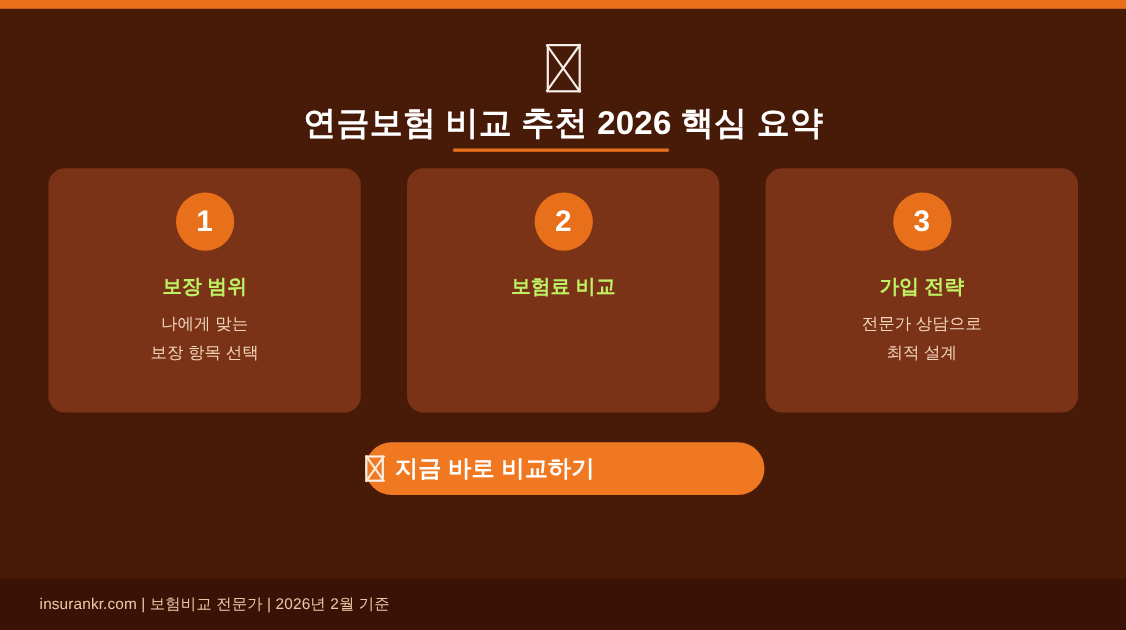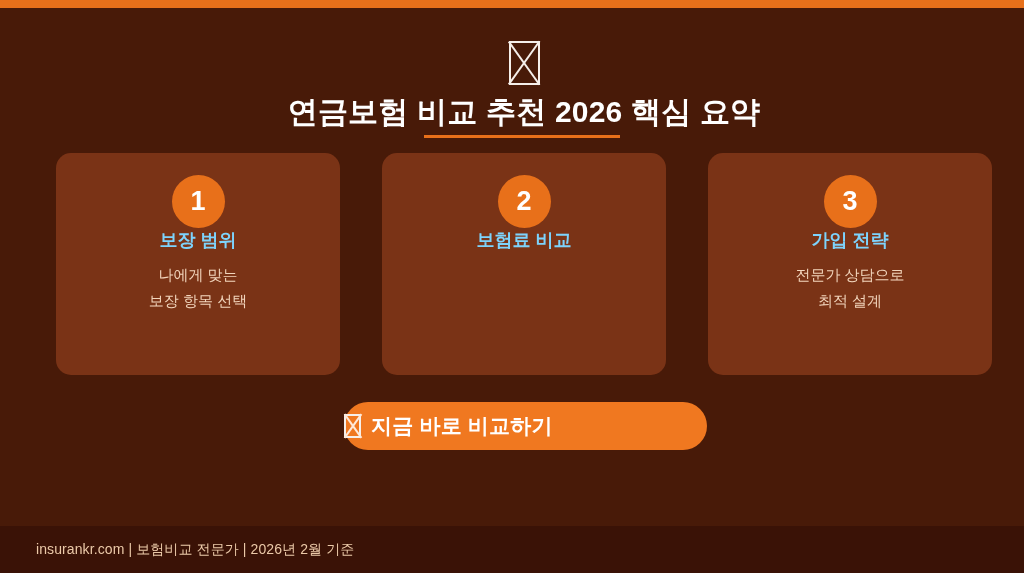--- a/index.html
+++ b/index.html
@@ -21,21 +21,21 @@
     position: absolute;
     top: 0; left: 0;
     width: 1024px;
     height: 8px;
     background: #E8701A;
   }
 
   
   .stage {
     position: absolute;
-    top: 8px; left: 12px;
+    top: 8px; left: 0;
     width: 824px;
     height: 518px;
   }
 
   
   .header {
     position: absolute;
     top: 0; left: 0;
     width: 1024px;
     text-align: center;
@@ -128,23 +128,24 @@
     border-radius: 50%;
     background: #E8701A;
     margin: 0 auto;
     color: #FFFFFF;
     font-size: 27px;
     font-weight: bold;
     line-height: 53px;
     text-align: center;
   }
   .card-title {
+    margin-top: 20px;
     font-size: 18px;
     font-weight: bold;
-    color: #7dd3fc;
+    color: #bef264;
     line-height: 24px;
   }
   .card-body {
     margin-top: 10px;
     font-size: 15px;
     color: #F2D5BC;
     line-height: 26px;
   }
   .card-body span { display: block; }
 

